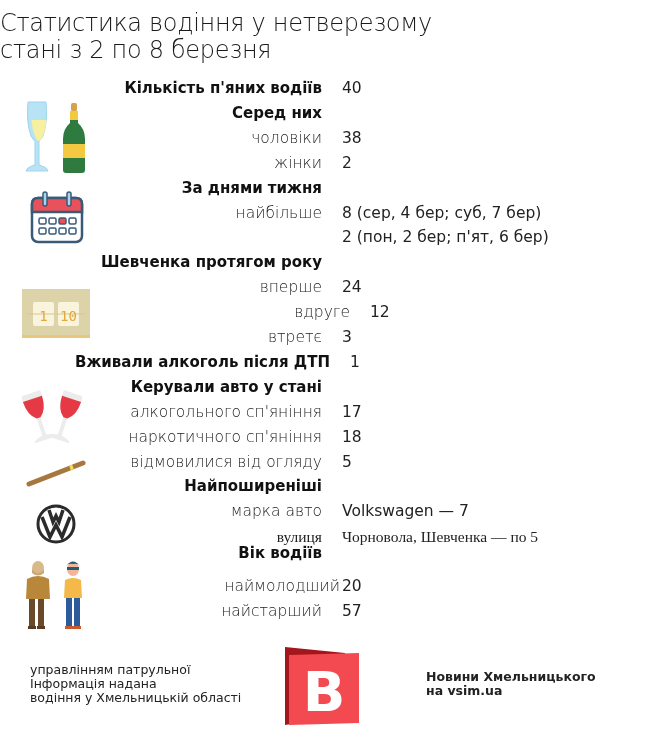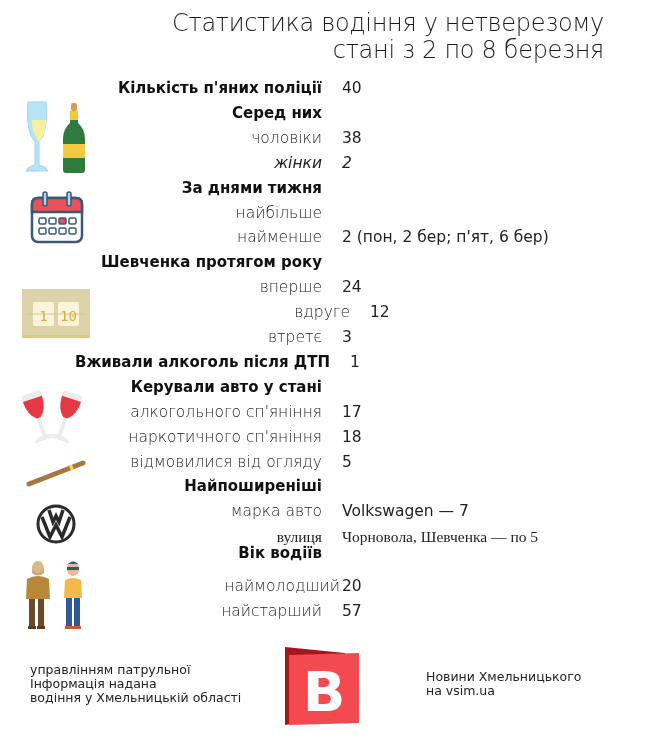--- a/index.html
+++ b/index.html
@@ -1,68 +1,68 @@
 <!DOCTYPE html>
 <html><head>
 <meta charset="utf-8">
 <style>
   html, body { margin: 0; padding: 0; background: #ffffff; }
   body { width: 665px; height: 746px; position: relative; overflow: hidden;
          font-family: "DejaVu Sans", sans-serif; color: #111; }
-  .title { position: absolute; left: 0; top: 10px; width: 604px; text-align: right;
+  .title { position: absolute; left: 0; top: 10px; width: 604px; text-align: left;
            font-size: 24px; line-height: 27px; font-weight: 300; color: #1a1a1a;
            letter-spacing: -0.3px; }
   .rows { position: absolute; left: 0; top: 76px; width: 665px; }
   .row { position: absolute; left: 0; width: 665px; height: 25px; }
   .row .lbl { position: absolute; right: 343px; top: 0; white-space: nowrap;
               font-size: 15.5px; line-height: 25px; font-weight: 300; color: #222; }
   .row.bold .lbl { font-weight: 700; color: #111; font-size: 15px; }
   .row .val { position: absolute; left: 342px; top: 0; white-space: nowrap;
               font-size: 15.5px; line-height: 25px; color: #222; }
   .icon { position: absolute; }
   .footer-left { position: absolute; left: 30px; top: 663px; font-size: 12.5px;
                  line-height: 14px; color: #222; }
   .footer-right { position: absolute; left: 426px; top: 670px; font-size: 12.5px;
-                  line-height: 14px; color: #222; }
+                  line-height: 14px; color: #222; font-weight: bold; }
   .logo { position: absolute; left: 283px; top: 645px; width: 80px; width: 80px; height: 82px; }
 </style>
 </head>
 <body>
 
 <div class="title">
   <div>Статистика водіння у нетверезому</div>
   <div>стані з 2 по 8 березня</div>
 </div>
 
 <div class="rows" id="rows">
     <div class="row bold" style="top: 0px;">
-      <span class="lbl">Кількість п'яних поліції</span>
+      <span class="lbl">Кількість п'яних водіїв</span>
       <span class="val">40</span>
     </div>
     <div class="row bold" style="top: 24.9px;">
       <span class="lbl">Серед них</span>
       <span class="val"></span>
     </div>
     <div class="row" style="top: 49.8px;">
       <span class="lbl">чоловіки</span>
       <span class="val">38</span>
     </div>
-    <div class="row" style="top: 74.7px; font-style: italic;">
+    <div class="row" style="top: 74.7px;">
       <span class="lbl">жінки</span>
       <span class="val">2</span>
     </div>
     <div class="row bold" style="top: 99.6px;">
       <span class="lbl">За днями тижня</span>
       <span class="val"></span>
     </div>
     <div class="row" style="top: 124.5px;">
       <span class="lbl">найбільше</span>
+      <span class="val">8 (сер, 4 бер; суб, 7 бер)</span>
     </div>
     <div class="row" style="top: 149.4px;">
-      <span class="lbl">найменше</span>
       <span class="val">2 (пон, 2 бер; п'ят, 6 бер)</span>
     </div>
     <div class="row bold" style="top: 174.3px;">
       <span class="lbl">Шевченка протягом року</span>
       <span class="val"></span>
     </div>
     <div class="row" style="top: 199.2px;">
       <span class="lbl">вперше</span>
       <span class="val">24</span>
     </div>

